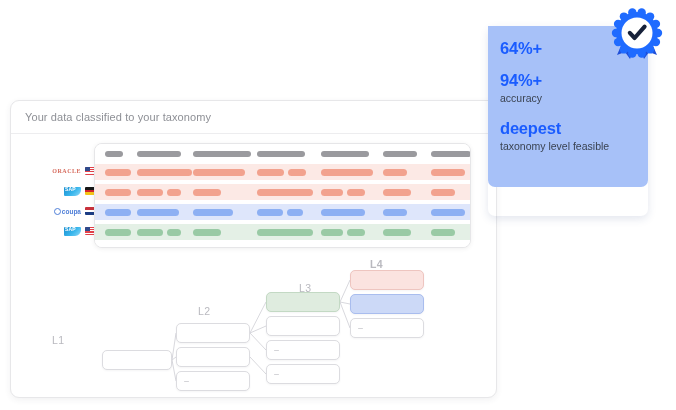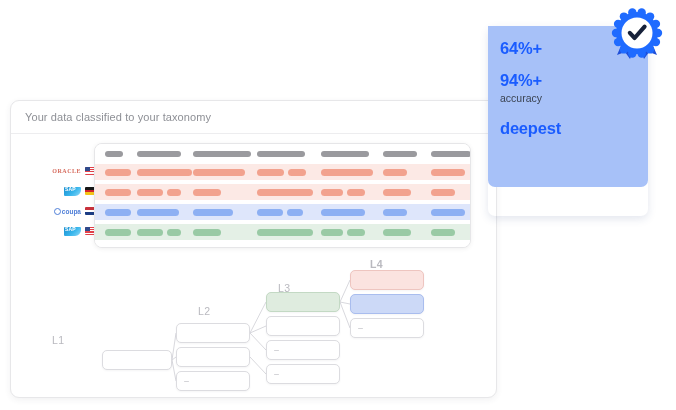--- a/index.html
+++ b/index.html
@@ -437,35 +437,36 @@
     <div class="tnode" style="left: 256px; top: 114px; width: 74px; height: 20px;">
       <div class="dash"></div>
     </div>
     <div class="tnode pink" style="left: 340px; top: 20px; width: 74px; height: 20px;"></div>
     <div class="tnode blue" style="left: 340px; top: 44px; width: 74px; height: 20px;"></div>
     <div class="tnode" style="left: 340px; top: 68px; width: 74px; height: 20px;">
       <div class="dash"></div>
     </div>
     <div class="tlabel" style="left: 42px; top: 84px;">L1</div>
     <div class="tlabel" style="left: 188px; top: 55px;">L2</div>
-    <div class="tlabel" style="left: 268px; top: 32px;">L3</div>
+    <div class="tlabel" style="left: 289px; top: 32px;">L3</div>
     <div class="tlabel" style="left: 360px; top: 8px; font-weight: bold;">L4</div>
   </div>
 
 <div id="sla-card">
   <div id="sla-body">
       <div class="sla-stat">
         <div class="sla-value">64%+</div>
       </div>
       <div class="sla-stat">
         <div class="sla-value">94%+</div>
         <div class="sla-caption">accuracy</div>
       </div>
       <div class="sla-stat">
         <div class="sla-value">deepest</div>
+        <div class="sla-caption">taxonomy level feasible</div>
       </div>
     </div>
 
   <svg id="sla-badge" viewBox="0 0 62 62">
     <g transform="translate(31,31)">
       <g fill="#1f4fd8">
         <path d="M -13 4 L -20 20 L -12 17 L -7 24 L -1 8 Z"></path>
         <path d="M 13 4 L 20 20 L 12 17 L 7 24 L 1 8 Z"></path>
       </g>
       <g fill="#1f6bff">

